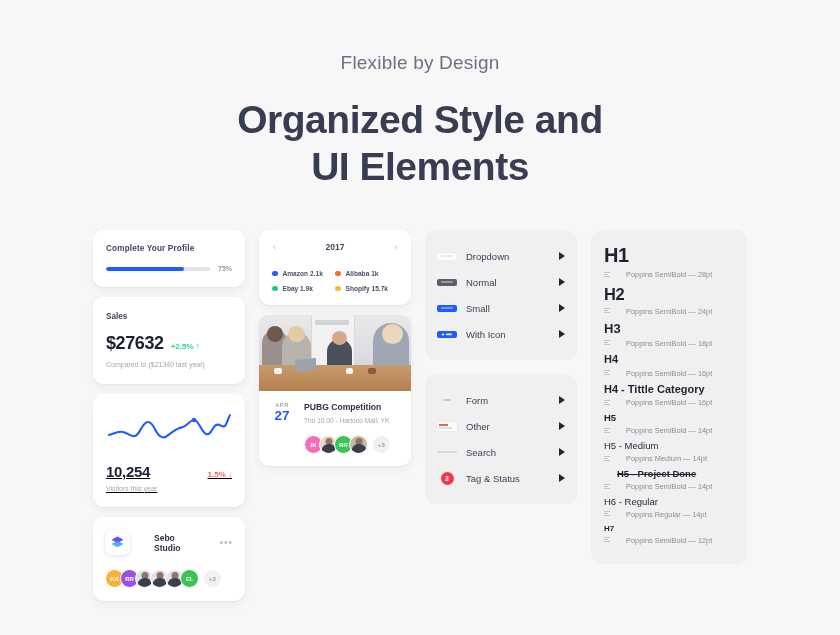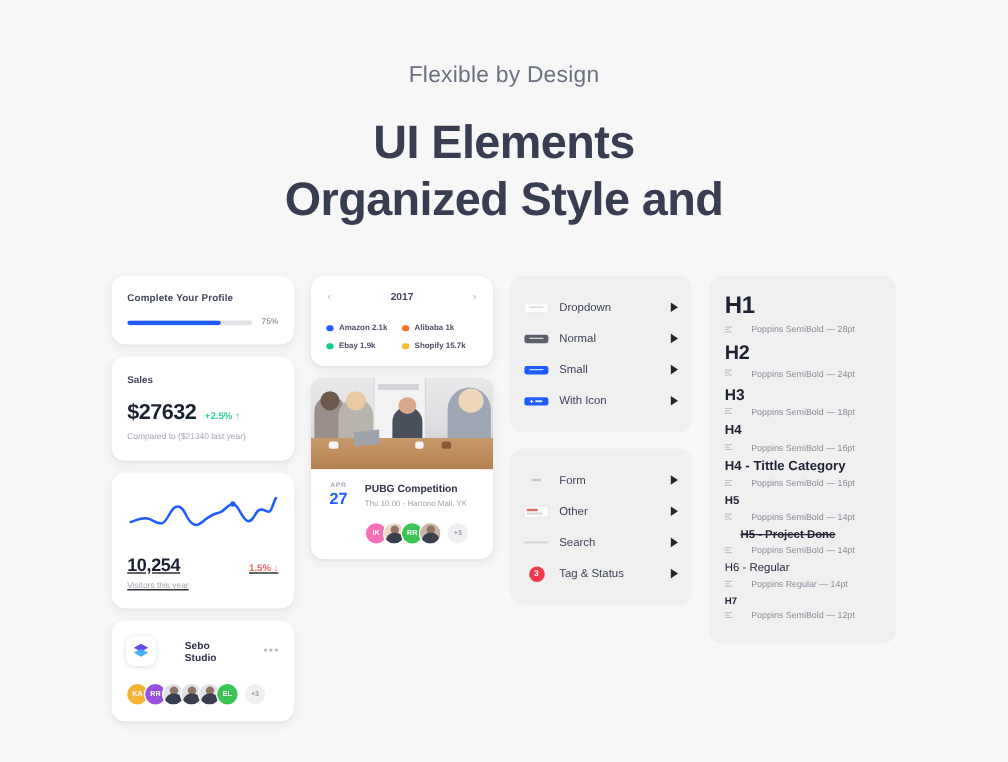--- a/index.html
+++ b/index.html
@@ -178,22 +178,22 @@
   .s-h7 { font-size: 8px; font-weight: 700; }
 </style>
 </head>
 <body>
 
 <div class="page">
 
   <div class="header">
     <div class="eyebrow">Flexible by Design</div>
     <div class="headline">
+      <div>Organized Style and</div>
       <div>UI Elements</div>
-      <div>Organized Style and</div>
     </div>
   </div>
 
   <div class="board">
 
     <div class="col col-a">
 
       <div class="card profile">
         <div class="profile-title">Complete Your Profile</div>
         <div class="progress-row">
@@ -482,20 +482,31 @@
             <div class="typo-meta">
               <span class="typo-meta-ico">
                 <span></span>
                 <span></span>
                 <span></span>
               </span>
               <span class="typo-meta-txt">Poppins SemiBold — 14pt</span>
             </div>
           </div>
           <div class="typo-item">
+            <div class="typo-sample s-h5m">H5 - Medium</div>
+            <div class="typo-meta">
+              <span class="typo-meta-ico">
+                <span></span>
+                <span></span>
+                <span></span>
+              </span>
+              <span class="typo-meta-txt">Poppins Medium — 14pt</span>
+            </div>
+          </div>
+          <div class="typo-item">
             <div class="typo-sample s-h5s">H5 - Project Done</div>
             <div class="typo-meta">
               <span class="typo-meta-ico">
                 <span></span>
                 <span></span>
                 <span></span>
               </span>
               <span class="typo-meta-txt">Poppins SemiBold — 14pt</span>
             </div>
           </div>

